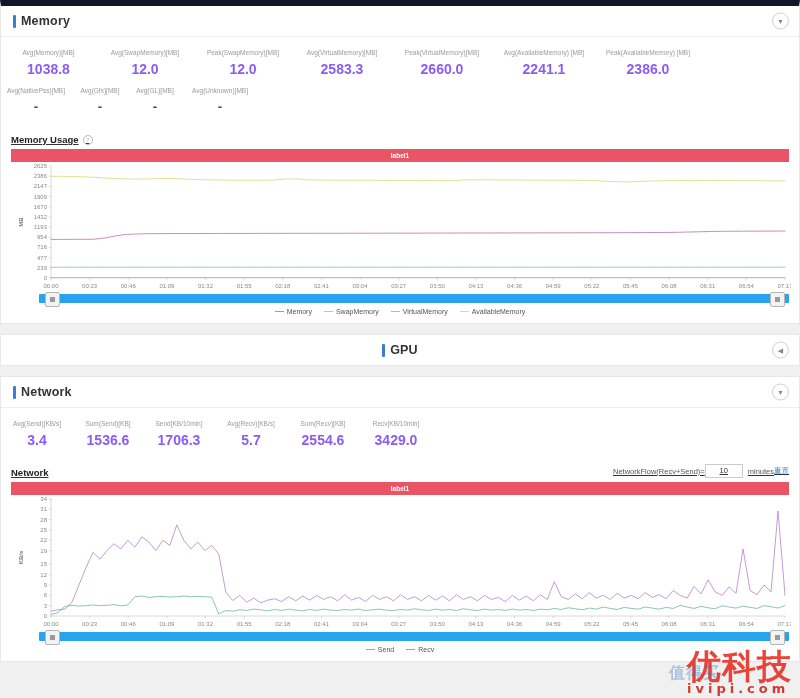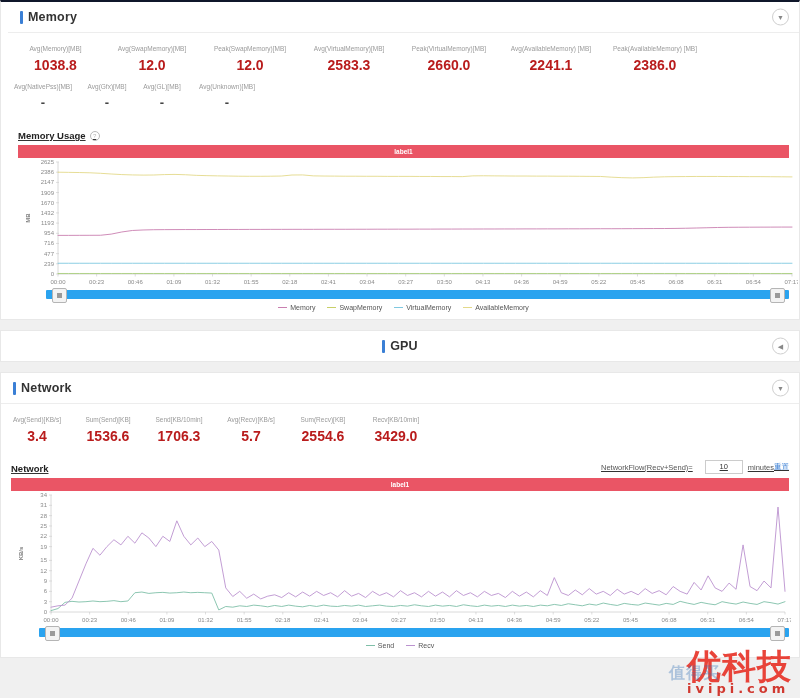--- a/index.html
+++ b/index.html
@@ -3,21 +3,21 @@
 <meta charset="utf-8">
 <style>
   html,body{margin:0;padding:0;}
   body{
     width:800px;height:698px;
     background:#f0f0f0;
     font-family:"Liberation Sans","DejaVu Sans",sans-serif;
     color:#333;overflow:hidden;position:relative;
   }
   .panel{background:#ffffff;border:1px solid #e8e8e8;border-top:none;}
-  .panel.first{border-top:2px solid #0f172a;padding-left:7px;}
+  .panel.first{border-top:6px solid #0f172a;}
   .panel-head{
     height:30px;display:flex;align-items:center;
     padding:0 12px;position:relative;border-bottom:1px solid #ededed;
   }
   .panel-title{
     font-size:12.5px;font-weight:bold;color:#333;
     padding-left:8px;position:relative;letter-spacing:.2px;
   }
   .panel-title:before{
     content:"";position:absolute;left:0;top:1px;
@@ -29,34 +29,34 @@
     background:#fff;display:flex;align-items:center;justify-content:center;
     font-size:7px;color:#888;line-height:1;cursor:pointer;
   }
   .spacer{height:10px;background:#f0f0f0;}
 
   
   .metrics{padding:8px 0 4px 0;}
   .metric-row{display:flex;}
   .metric{flex:0 0 auto;text-align:center;padding:2px 0 4px 0;}
   .metric-label{font-size:6.5px;color:#9a9a9a;line-height:12px;white-space:nowrap;}
-  .metric-value{font-size:14px;font-weight:bold;color:#b91c1c;line-height:20px;}
+  .metric-value{font-size:14px;font-weight:bold;color:#8b5cf6;line-height:20px;}
   .metric-value.dash{font-size:13px;color:#444;}
 
   
   .chart-block{padding:4px 10px 8px 10px;position:relative;}
   .chart-head{display:flex;align-items:flex-end;height:16px;margin-bottom:4px;text-decoration:underline;}
   .chart-name{font-size:9.5px;font-weight:bold;color:#222;}
   .info-icon{
     display:inline-block;width:8px;height:8px;border-radius:50%;
     border:1px solid #b9b9b9;color:#b9b9b9;font-size:6px;line-height:8px;
     text-align:center;margin-left:4px;cursor:pointer;
   }
   .nf-controls{margin-left:auto;display:flex;align-items:center;font-size:7.5px;color:#555;}
-  .nf-controls .nf-label{margin-right:12px;padding-left:8px;}
+  .nf-controls .nf-label{margin-right:0;padding-left:8px;}
   .nf-input{
     width:36px;height:12px;border:1px solid #cccccc;background:#fff;
     font-size:7.5px;text-align:center;line-height:12px;color:#333;
     font-family:"Liberation Sans",sans-serif;padding:0;
   }
   .nf-unit{margin-left:5px;color:#555;}
   .nf-reset{color:#3a7fd5;cursor:pointer;}
 
   .labelbar{
     height:13px;background:#ea5565;position:relative;

